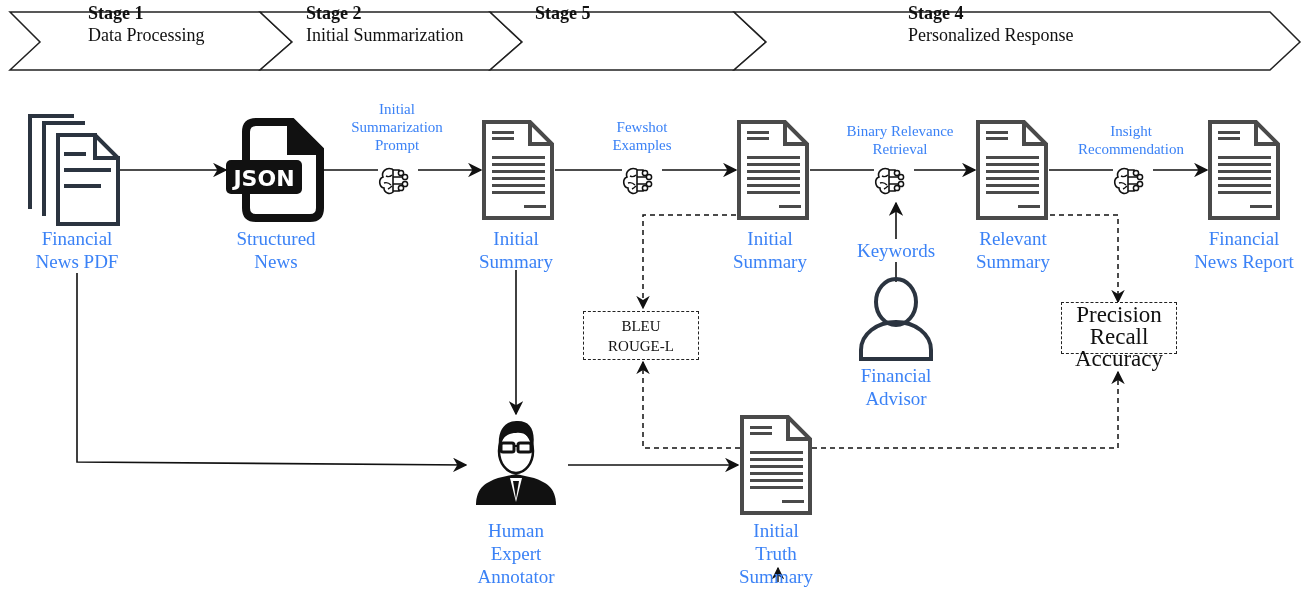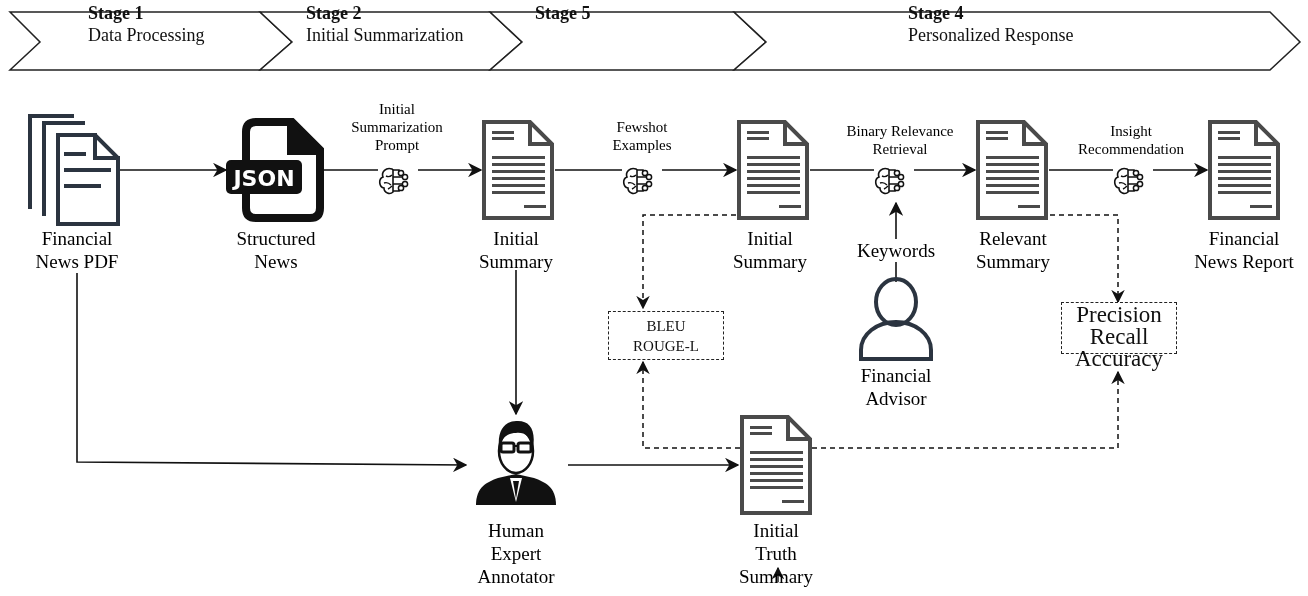--- a/index.html
+++ b/index.html
@@ -1,20 +1,20 @@
 <!DOCTYPE html>
 <html><head>
 <meta charset="utf-8">
 <style>
   html, body { margin: 0; padding: 0; background: #ffffff; }
   body { width: 1308px; height: 596px; position: relative; overflow: hidden;
          font-family: "DejaVu Serif", "Liberation Serif", serif; color: #111; }
   svg#diagram { position: absolute; left: 0; top: 0; }
   .lbl { position: absolute; text-align: center; font-family: "Liberation Serif", "DejaVu Serif", serif;
-         color: #000000; line-height: 1.2; white-space: nowrap; transform: translateX(-50%); }
+         color: #3b82f6; line-height: 1.2; white-space: nowrap; transform: translateX(-50%); }
   .lbl.big { font-size: 19px; line-height: 23px; }
   .lbl.small { font-size: 15px; line-height: 18px; }
   .stage { position: absolute; top: 2px; font-family: "Liberation Serif", "DejaVu Serif", serif; }
   .stage .num { font-weight: bold; font-size: 18px; line-height: 22px; display: block; }
   .stage .name { font-size: 18px; line-height: 22px; display: block; }
   .metric { position: absolute; border: 1.5px dashed #222; text-align: center; background: #fff;
             font-family: "Liberation Serif", "DejaVu Serif", serif; }
   .metric span { display: block; }
 </style>
 </head>
@@ -193,21 +193,21 @@
 </div>
 <div class="lbl small" style="left:900px; top:122px;">
   <div>Binary Relevance</div>
   <div>Retrieval</div>
 </div>
 <div class="lbl small" style="left:1131px; top:122px;">
   <div>Insight</div>
   <div>Recommendation</div>
 </div>
 
-<div class="metric" style="left:583px; top:311px; width:116px; height:49px; font-size:15px; line-height:20px; padding-top:4px; box-sizing:border-box;margin-left:25px;">
+<div class="metric" style="left:583px; top:311px; width:116px; height:49px; font-size:15px; line-height:20px; padding-top:4px; box-sizing:border-box;">
   <span>BLEU</span>
   <span>ROUGE-L</span>
 </div>
 <div class="metric" style="left:1061px; top:302px; width:116px; height:52px; font-size:23px; line-height:22px; padding-top:1px; box-sizing:border-box;">
   <span>Precision</span>
   <span>Recall</span>
   <span>Accuracy</span>
 </div>
 
 </body></html>

